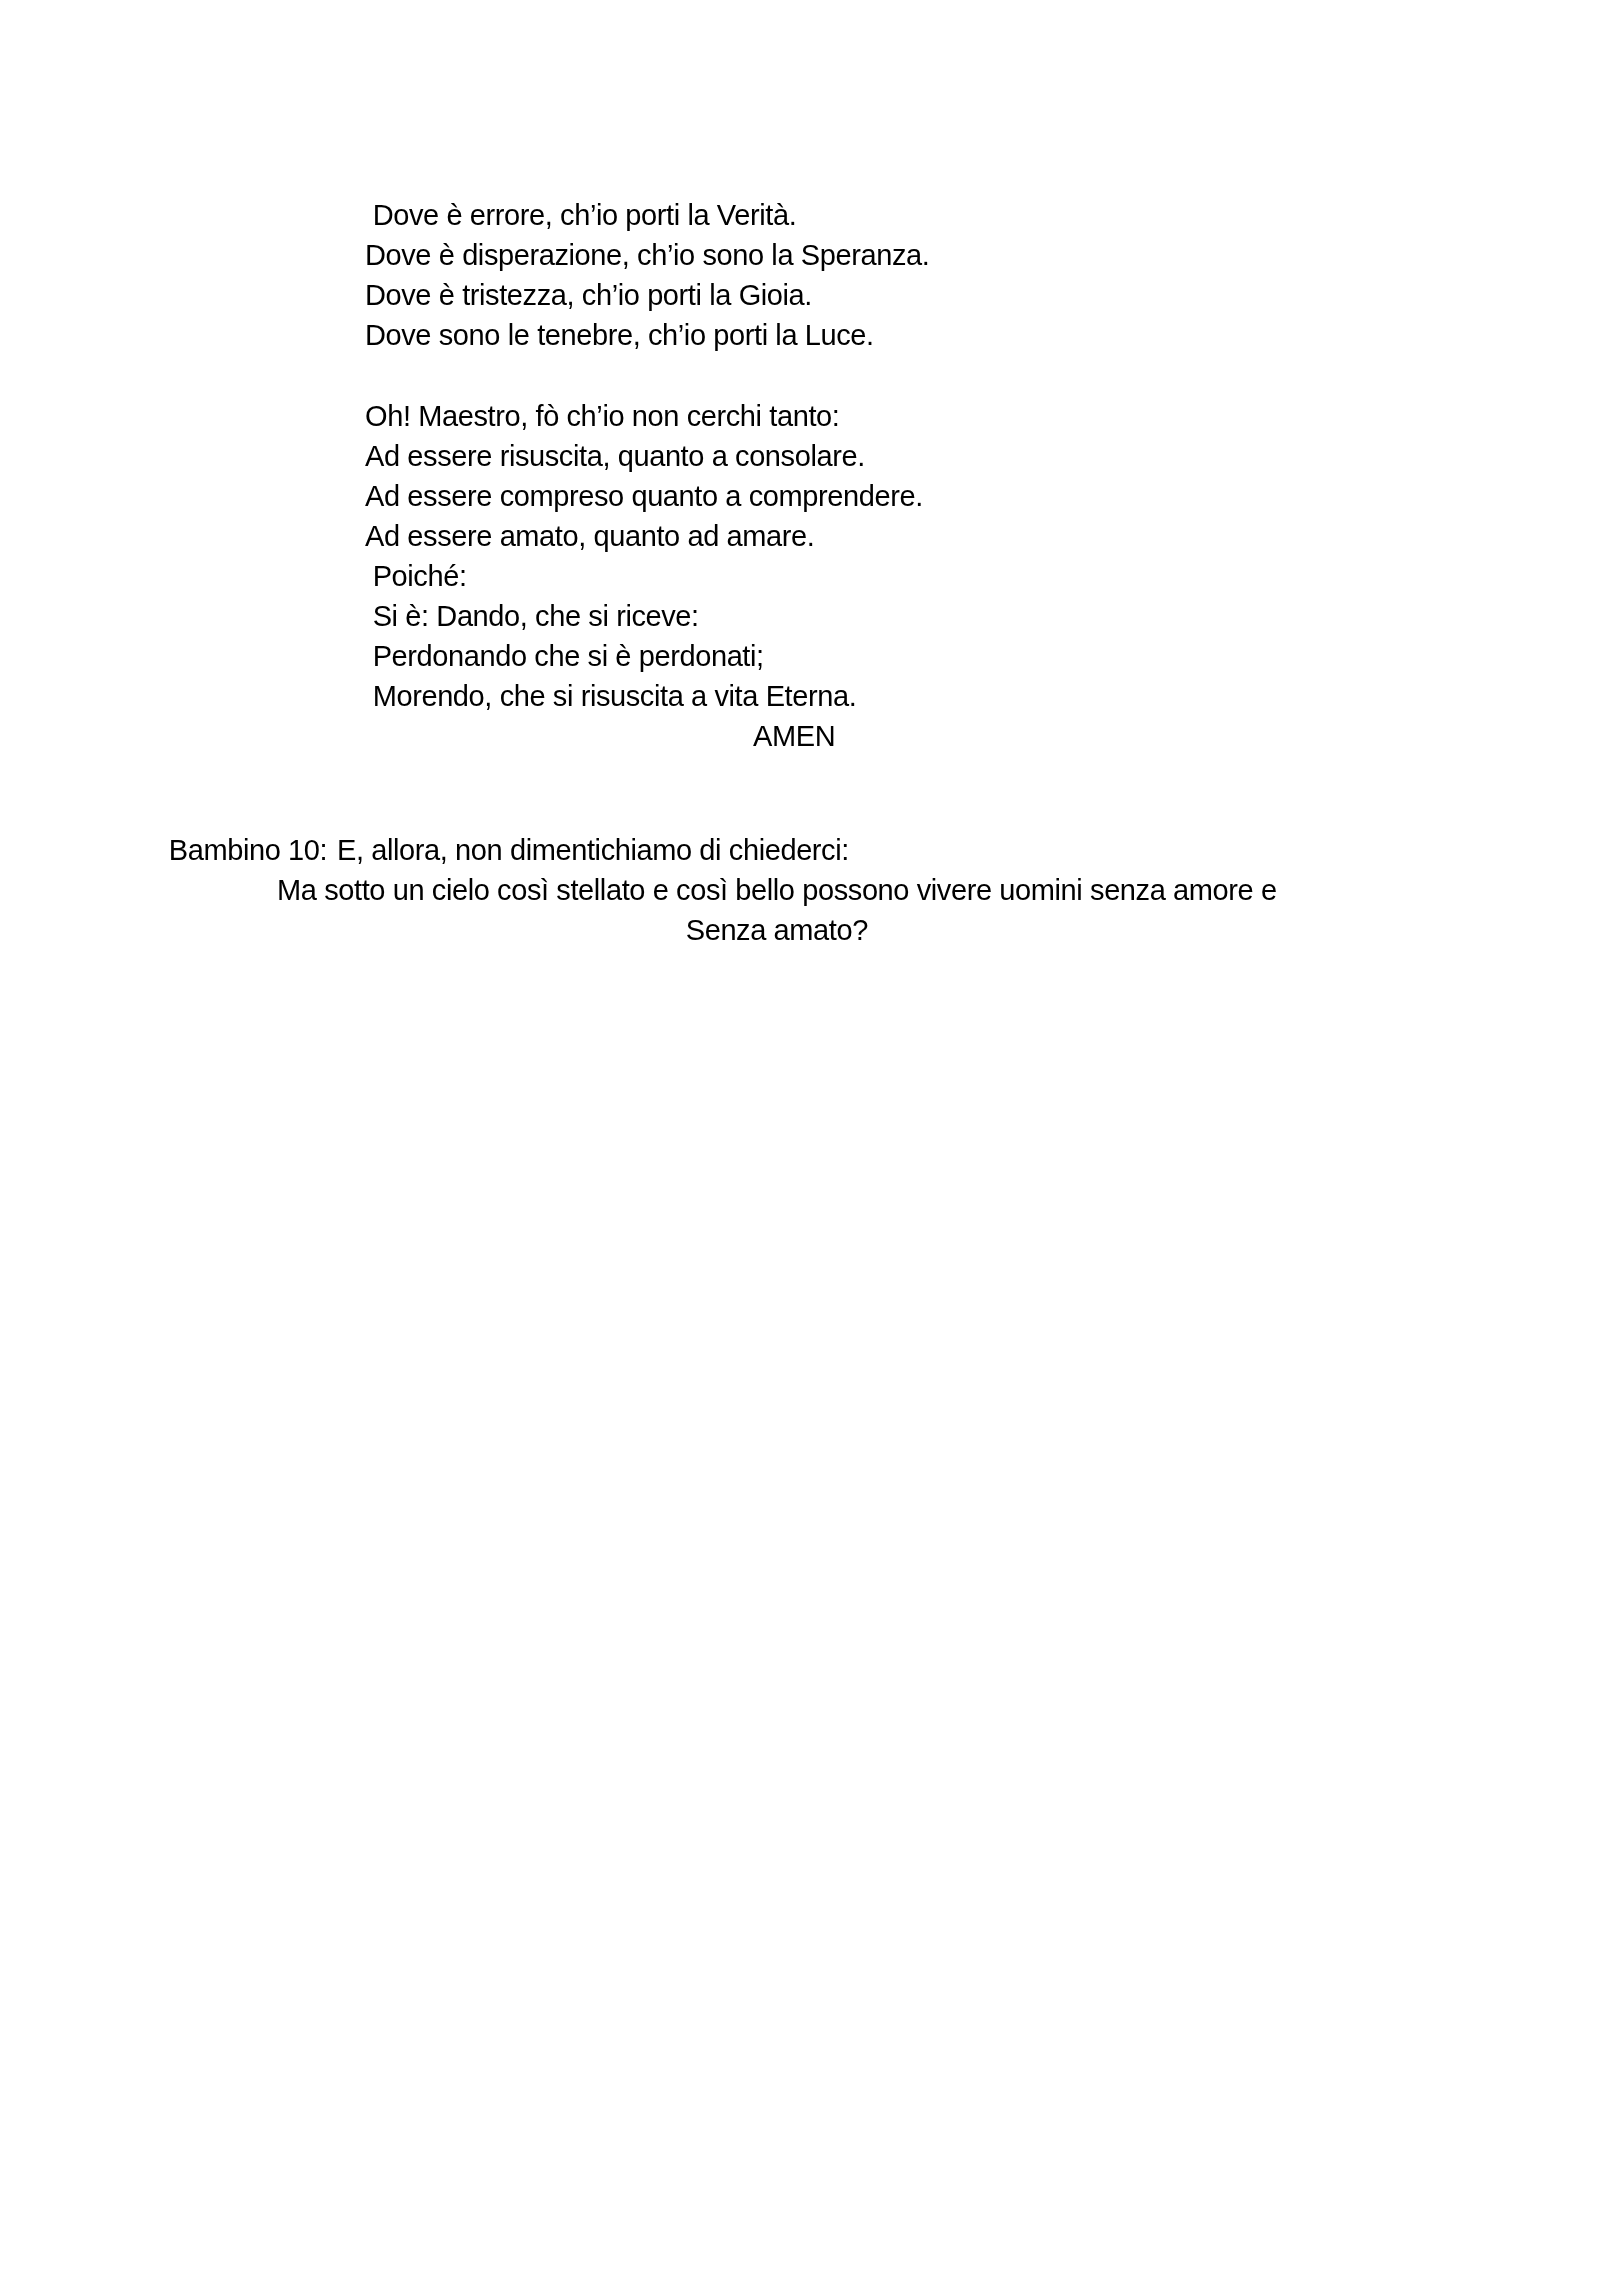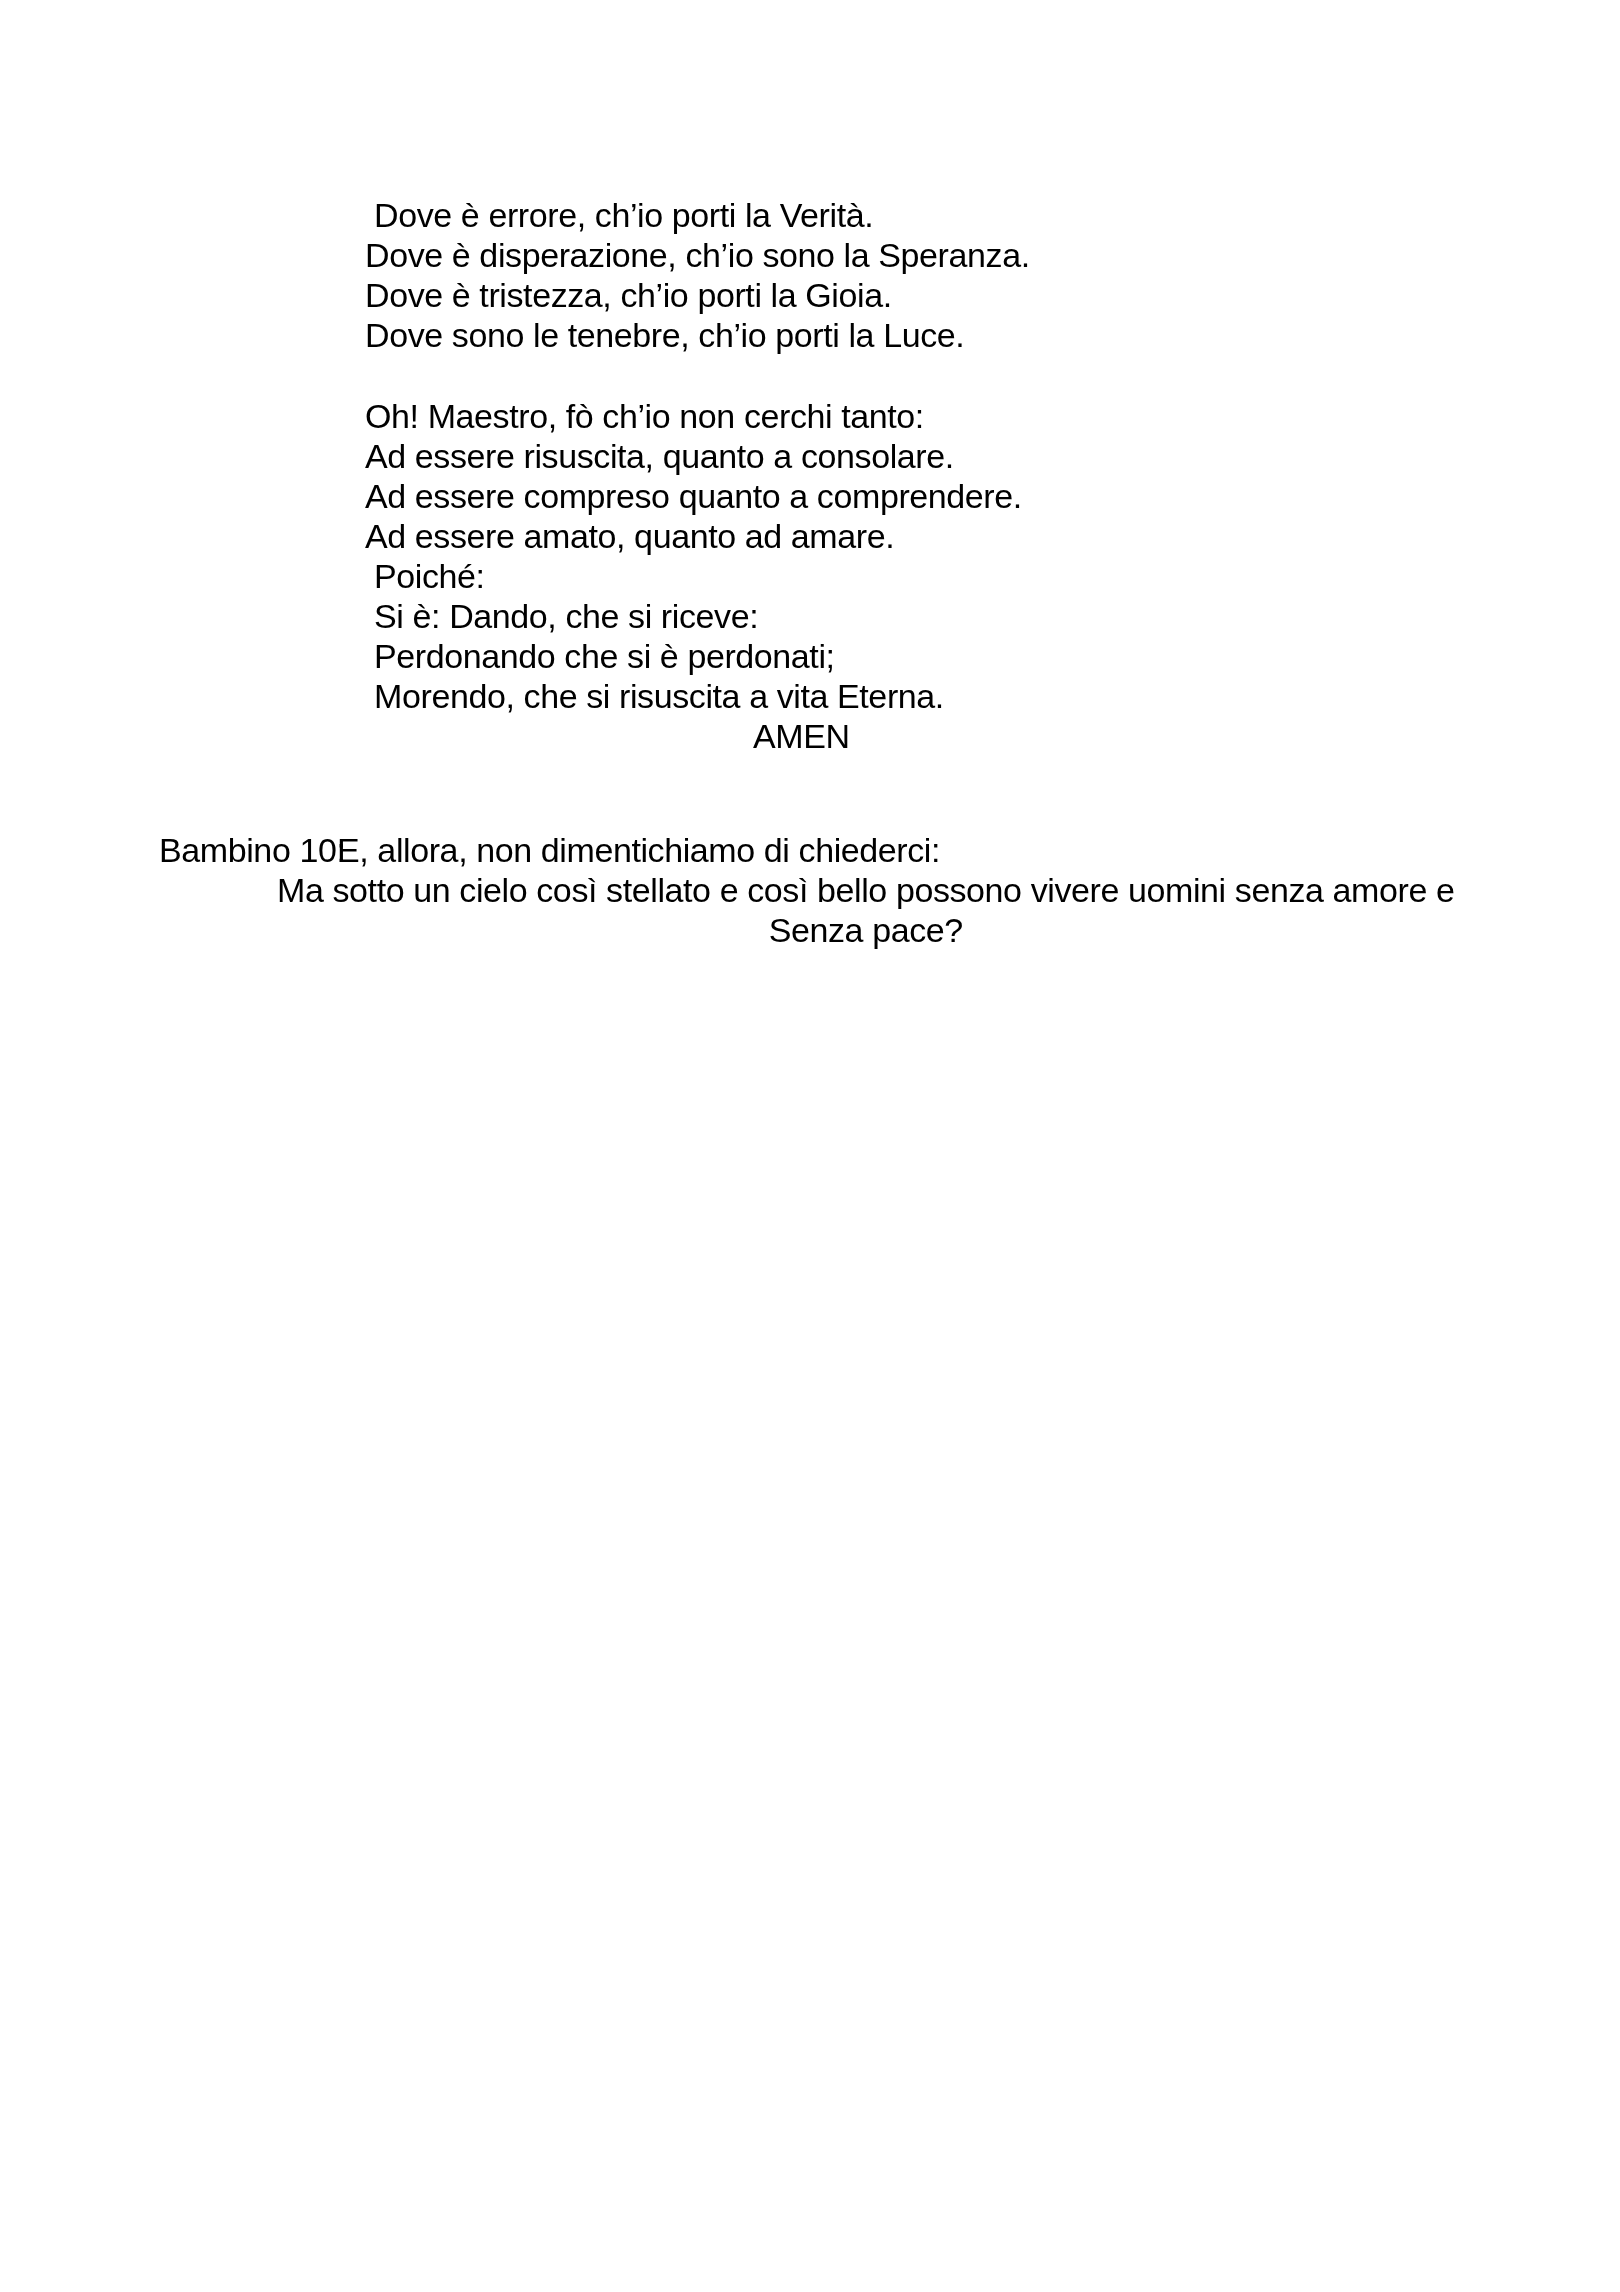--- a/index.html
+++ b/index.html
@@ -6,21 +6,21 @@
     margin: 0;
     padding: 0;
     background: #ffffff;
   }
   .page {
     position: relative;
     width: 1620px;
     height: 2293px;
     background: #ffffff;
     font-family: "Liberation Sans", "DejaVu Sans", sans-serif;
-    font-size: 34px;
+    font-size: 29px;
     line-height: 40px;
     letter-spacing: -0.4px;
     color: #000000;
   }
   .textline {
     white-space: pre;   
   }
   .stanza {
     position: absolute;
     left: 365px;
@@ -73,17 +73,17 @@
     <div class="textline"> Morendo, che si risuscita a vita Eterna.</div>
     <div class="textline amen-line">AMEN</div>
   </div>
 
   <div class="dialogue">
     <div class="dialogue-first-row">
       <span class="speaker-label">Bambino 10:</span>
       <span class="textline">E, allora, non dimentichiamo di chiederci:</span>
     </div>
     <div class="dialogue-continuation textline">Ma sotto un cielo così stellato e così bello possono vivere uomini senza amore e</div>
-    <div class="dialogue-continuation textline">Senza pace?</div>
+    <div class="dialogue-continuation textline">Senza amato?</div>
   </div>
 
 </div>
 
 
 </body></html>

